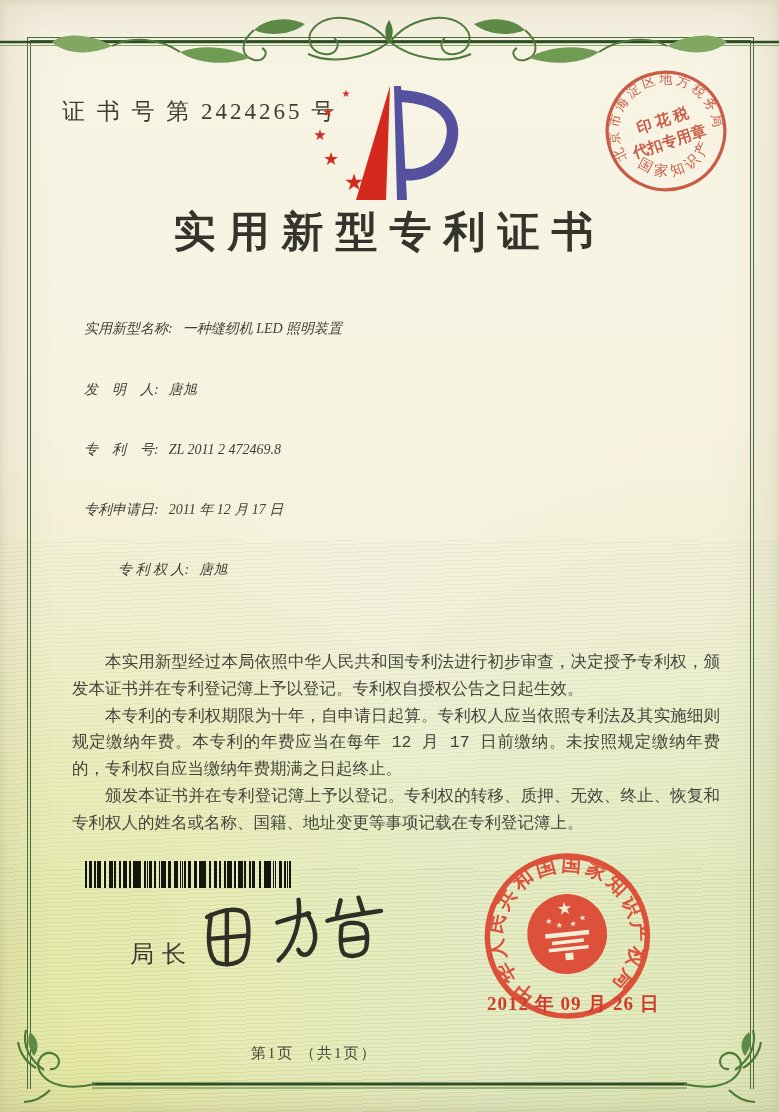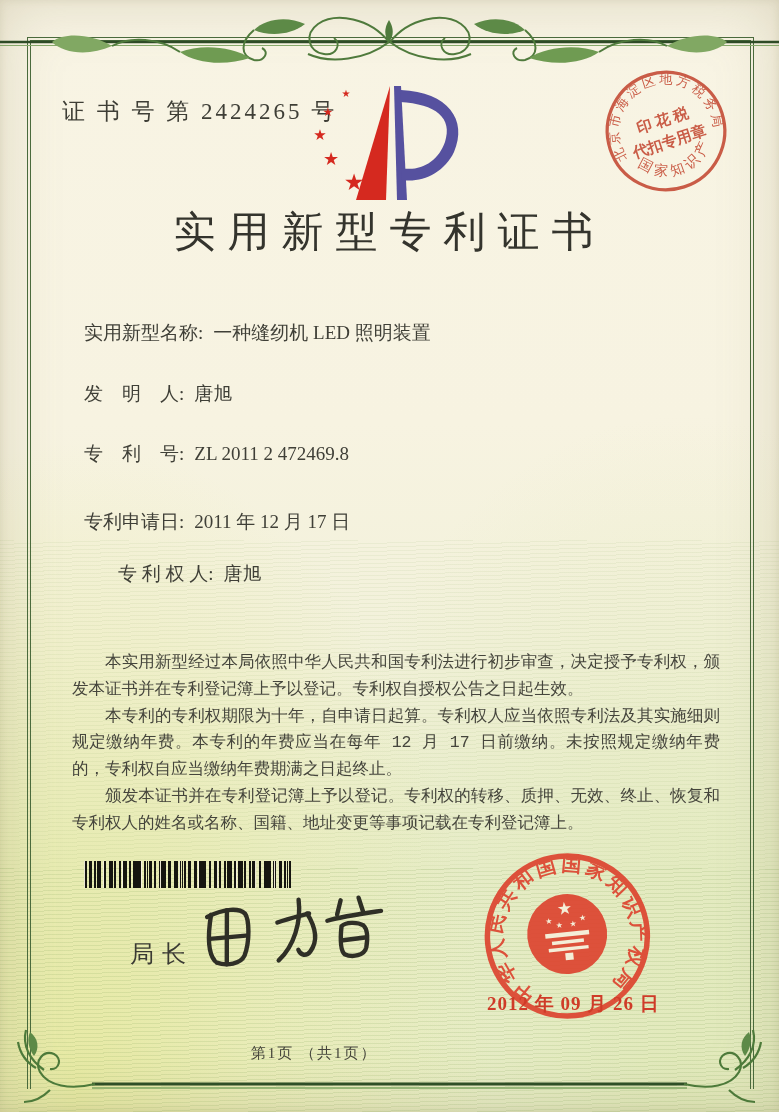--- a/index.html
+++ b/index.html
@@ -17,24 +17,24 @@
   .waves.mid{top:540px;height:330px;opacity:.45;}
   .waves.low{top:868px;height:244px;opacity:.85;}
   .frame{position:absolute;left:27px;top:37px;width:719px;height:1048px;
     border:4px double #4a6a3c;border-bottom:none;}
   .top-ornament{position:absolute;left:0;top:8px;width:779px;height:60px;}
   .bottom-ornament{position:absolute;left:0;top:1012px;width:779px;height:100px;}
   .cert-no{position:absolute;left:62px;top:96px;font-size:23px;letter-spacing:3px;color:#3e3e36;text-align:right;}
   .logo{position:absolute;left:298px;top:80px;width:175px;height:128px;}
   .tax-stamp{position:absolute;left:585px;top:50px;width:162px;height:162px;transform:rotate(-18deg);opacity:.92;}
   .title{position:absolute;left:0;top:204px;width:779px;margin:0;text-align:center;
-    font-size:42px;font-weight:400;letter-spacing:12px;color:#34342d;}
-  .field-row{position:absolute;left:84px;font-size:19px;color:#3f3f37;white-space:nowrap;}
+    font-size:42px;font-weight:700;letter-spacing:12px;color:#34342d;}
+  .field-row{position:absolute;left:84px;font-size:14px;color:#3f3f37;white-space:nowrap;font-style:italic;}
   .field-row .flabel{margin-right:10px;}
-  .r0{top:320px;} .r1{top:381px;} .r2{top:441px;} .r3{top:501px;margin-top:8px;} .r4{top:561px;margin-left:34px;} .r5{top:621px;}
+  .r0{top:320px;} .r1{top:381px;} .r2{top:441px;} .r3{top:501px;} .r4{top:561px;margin-left:34px;} .r5{top:621px;}
   .body-text{position:absolute;left:72px;top:650px;width:648px;color:#45453c;
     font-size:16.5px;line-height:26.8px;text-align:justify;font-family:Liberation Mono, monospace;}
   .body-text p{margin:0;text-indent:2em;}
   .barcode{position:absolute;left:84px;top:861px;width:208px;height:27px;
     background-image:
       repeating-linear-gradient(90deg, rgba(245,241,222,0.95) 0 1.5px, rgba(245,241,222,0) 1.5px 19px),
       repeating-linear-gradient(90deg,#15150f 0 2px, transparent 2px 5px),
       repeating-linear-gradient(90deg,#15150f 0 1px, transparent 1px 7px),
       repeating-linear-gradient(90deg,#15150f 0 3px, transparent 3px 13px);}
   .sig-title{position:absolute;left:130px;top:938px;font-size:24px;letter-spacing:8px;color:#3a3a33;}

